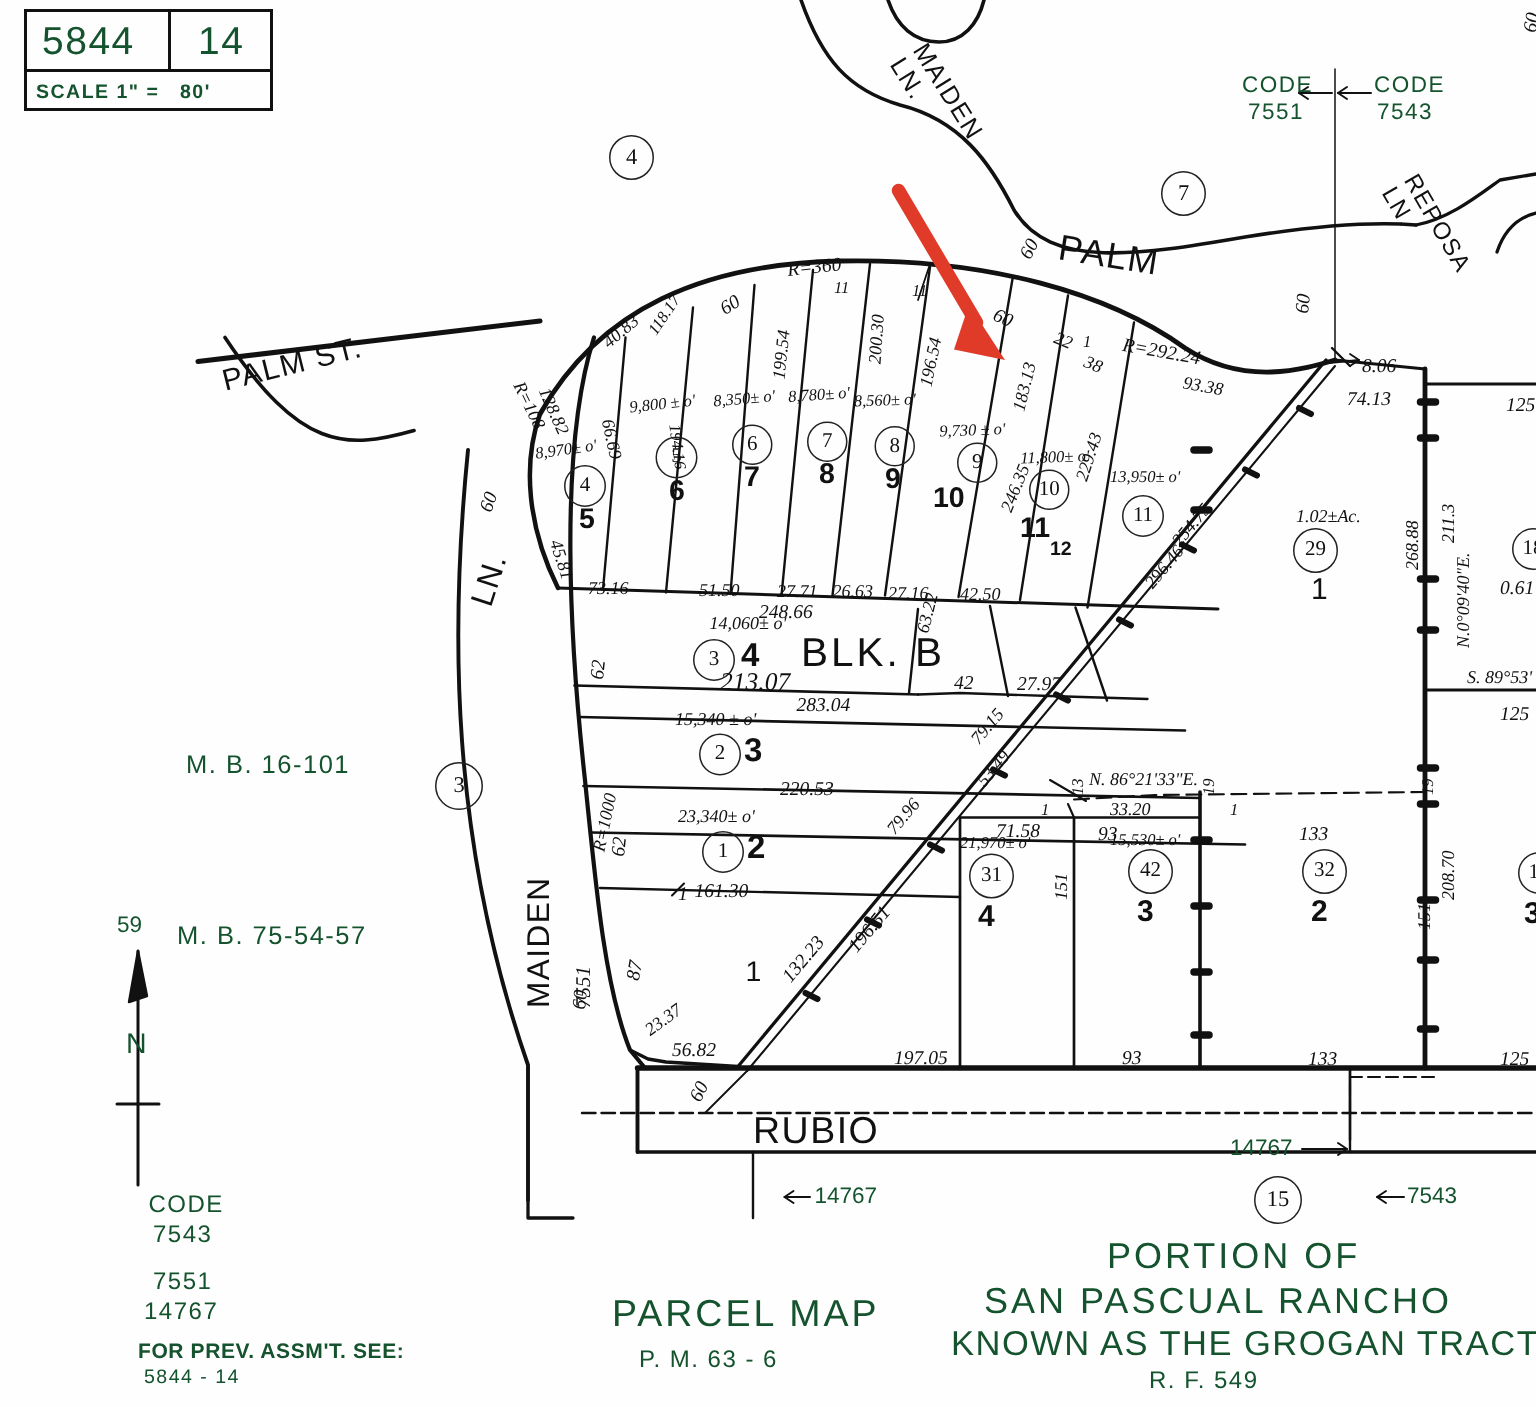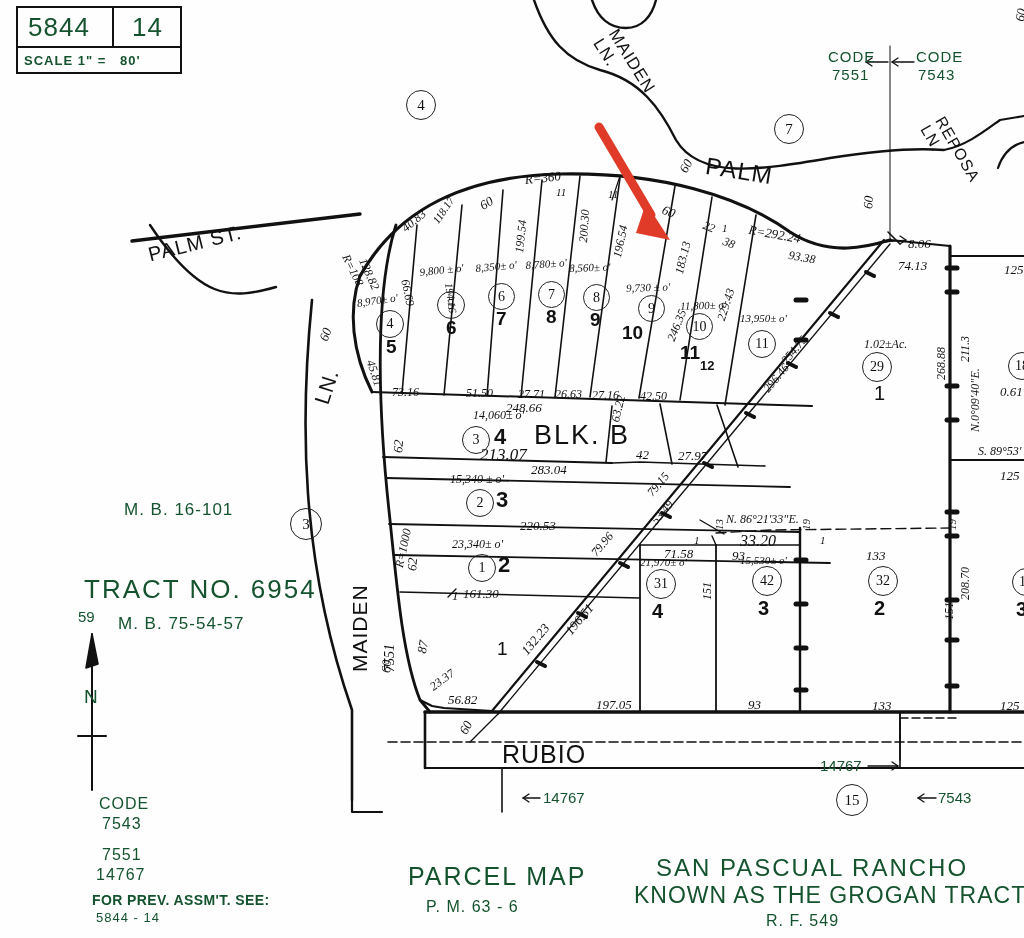--- a/index.html
+++ b/index.html
@@ -183,21 +183,20 @@
     <div class="tbline" style="left:0;top:66px;width:166px;height:2px;"></div>
     <div class="tbline" style="left:96px;top:2px;width:1.6px;height:38px;"></div>
     <span class="txt" style="left:12px;top:6px;font-size:26px;letter-spacing:1px;">5844</span>
     <span class="txt" style="left:116px;top:6px;font-size:26px;letter-spacing:1px;">14</span>
     <span class="txt smallcaps" style="left:8px;top:47px;font-size:13px;letter-spacing:1px;">SCALE 1" =</span>
     <span class="txt smallcaps" style="left:104px;top:47px;font-size:13px;letter-spacing:1px;">80'</span>
   </div>
 
 
   <span class="txt" style="left:124px;top:500px;font-size:17px;letter-spacing:1px;">M. B. 16-101</span>
-  <span class="txt" style="left:84px;top:574px;font-size:26px;letter-spacing:2px;">TRACT NO. 6954</span>
   <span class="txt" style="left:118px;top:614px;font-size:17px;letter-spacing:1px;">M. B. 75-54-57</span>
 
   <span class="txt" style="left:78px;top:608px;font-size:15px;">59</span>
   <span class="txt" style="left:84px;top:686px;font-size:19px;">N</span>
 
   <span class="txt" style="left:828px;top:48px;font-size:15px;letter-spacing:1px;">CODE</span>
   <span class="txt" style="left:832px;top:66px;font-size:15px;letter-spacing:1px;">7551</span>
   <span class="txt" style="left:916px;top:48px;font-size:15px;letter-spacing:1px;">CODE</span>
   <span class="txt" style="left:918px;top:66px;font-size:15px;letter-spacing:1px;">7543</span>
 
@@ -388,21 +387,21 @@
   <span class="dim" style="left:562px;top:628px;font-size:13px;transform:rotate(-50deg);transform-origin:left top;">196.51</span>
   <span class="dim" style="left:596px;top:697px;font-size:13px;">197.05</span>
   <span class="dim" style="left:748px;top:697px;font-size:13px;">93</span>
   <span class="dim" style="left:872px;top:698px;font-size:13px;">133</span>
   <span class="dim" style="left:1000px;top:698px;font-size:13px;">125</span>
 
   <span class="dim" style="left:644px;top:490px;font-size:12px;transform:rotate(-50deg);transform-origin:left top;">79.15</span>
   <span class="dim" style="left:648px;top:518px;font-size:12px;transform:rotate(-50deg);transform-origin:left top;">53.49</span>
   <span class="dim" style="left:588px;top:550px;font-size:12px;transform:rotate(-50deg);transform-origin:left top;">79.96</span>
   <span class="dim" style="left:664px;top:546px;font-size:13px;">71.58</span>
-  <span class="dim" style="left:740px;top:532px;font-size:16px;">33.20</span>
+  <span class="dim" style="left:740px;top:532px;font-size:12px;">33.20</span>
   <span class="dim" style="left:908px;top:236px;font-size:13px;">8.06</span>
   <span class="dim" style="left:898px;top:258px;font-size:13px;">74.13</span>
   <span class="dim" style="left:713px;top:530px;font-size:11px;transform:rotate(-90deg);transform-origin:left top;">13</span>
   <span class="dim" style="left:800px;top:530px;font-size:11px;transform:rotate(-90deg);transform-origin:left top;">19</span>
   <span class="dim" style="left:694px;top:534px;font-size:11px;">1</span>
   <span class="dim" style="left:820px;top:534px;font-size:11px;">1</span>
   <span class="dim" style="left:732px;top:548px;font-size:13px;">93</span>
   <span class="dim" style="left:866px;top:548px;font-size:13px;">133</span>
   <span class="dim" style="left:946px;top:530px;font-size:11px;transform:rotate(-90deg);transform-origin:left top;">19</span>
 
@@ -425,17 +424,18 @@
   <span class="dim" style="left:456px;top:730px;font-size:13px;transform:rotate(-64deg);transform-origin:left top;">60</span>
   <span class="dim" style="left:1012px;top:20px;font-size:13px;transform:rotate(-80deg);transform-origin:left top;">60</span>
 
   <span class="dim" style="left:390px;top:452px;font-size:13px;transform:rotate(-84deg);transform-origin:left top;">62</span>
   <span class="dim" style="left:404px;top:570px;font-size:13px;transform:rotate(-84deg);transform-origin:left top;">62</span>
   <span class="dim" style="left:414px;top:652px;font-size:13px;transform:rotate(-80deg);transform-origin:left top;">87</span>
   <span class="dim" style="left:452px;top:588px;font-size:13px;">1</span>
 
   <span class="txt" style="left:408px;top:862px;font-size:25px;letter-spacing:2px;">PARCEL MAP</span>
   <span class="txt" style="left:426px;top:898px;font-size:16px;letter-spacing:1px;">P. M.  63 - 6</span>
+  <span class="txt" style="left:738px;top:824px;font-size:24px;letter-spacing:2px;">PORTION OF</span>
   <span class="txt" style="left:656px;top:854px;font-size:24px;letter-spacing:2px;">SAN PASCUAL RANCHO</span>
   <span class="txt" style="left:634px;top:882px;font-size:23px;letter-spacing:1px;">KNOWN AS THE GROGAN TRACT</span>
   <span class="txt" style="left:766px;top:912px;font-size:16px;letter-spacing:1px;">R. F. 549</span>
 
 </div>
 
 </body></html>

